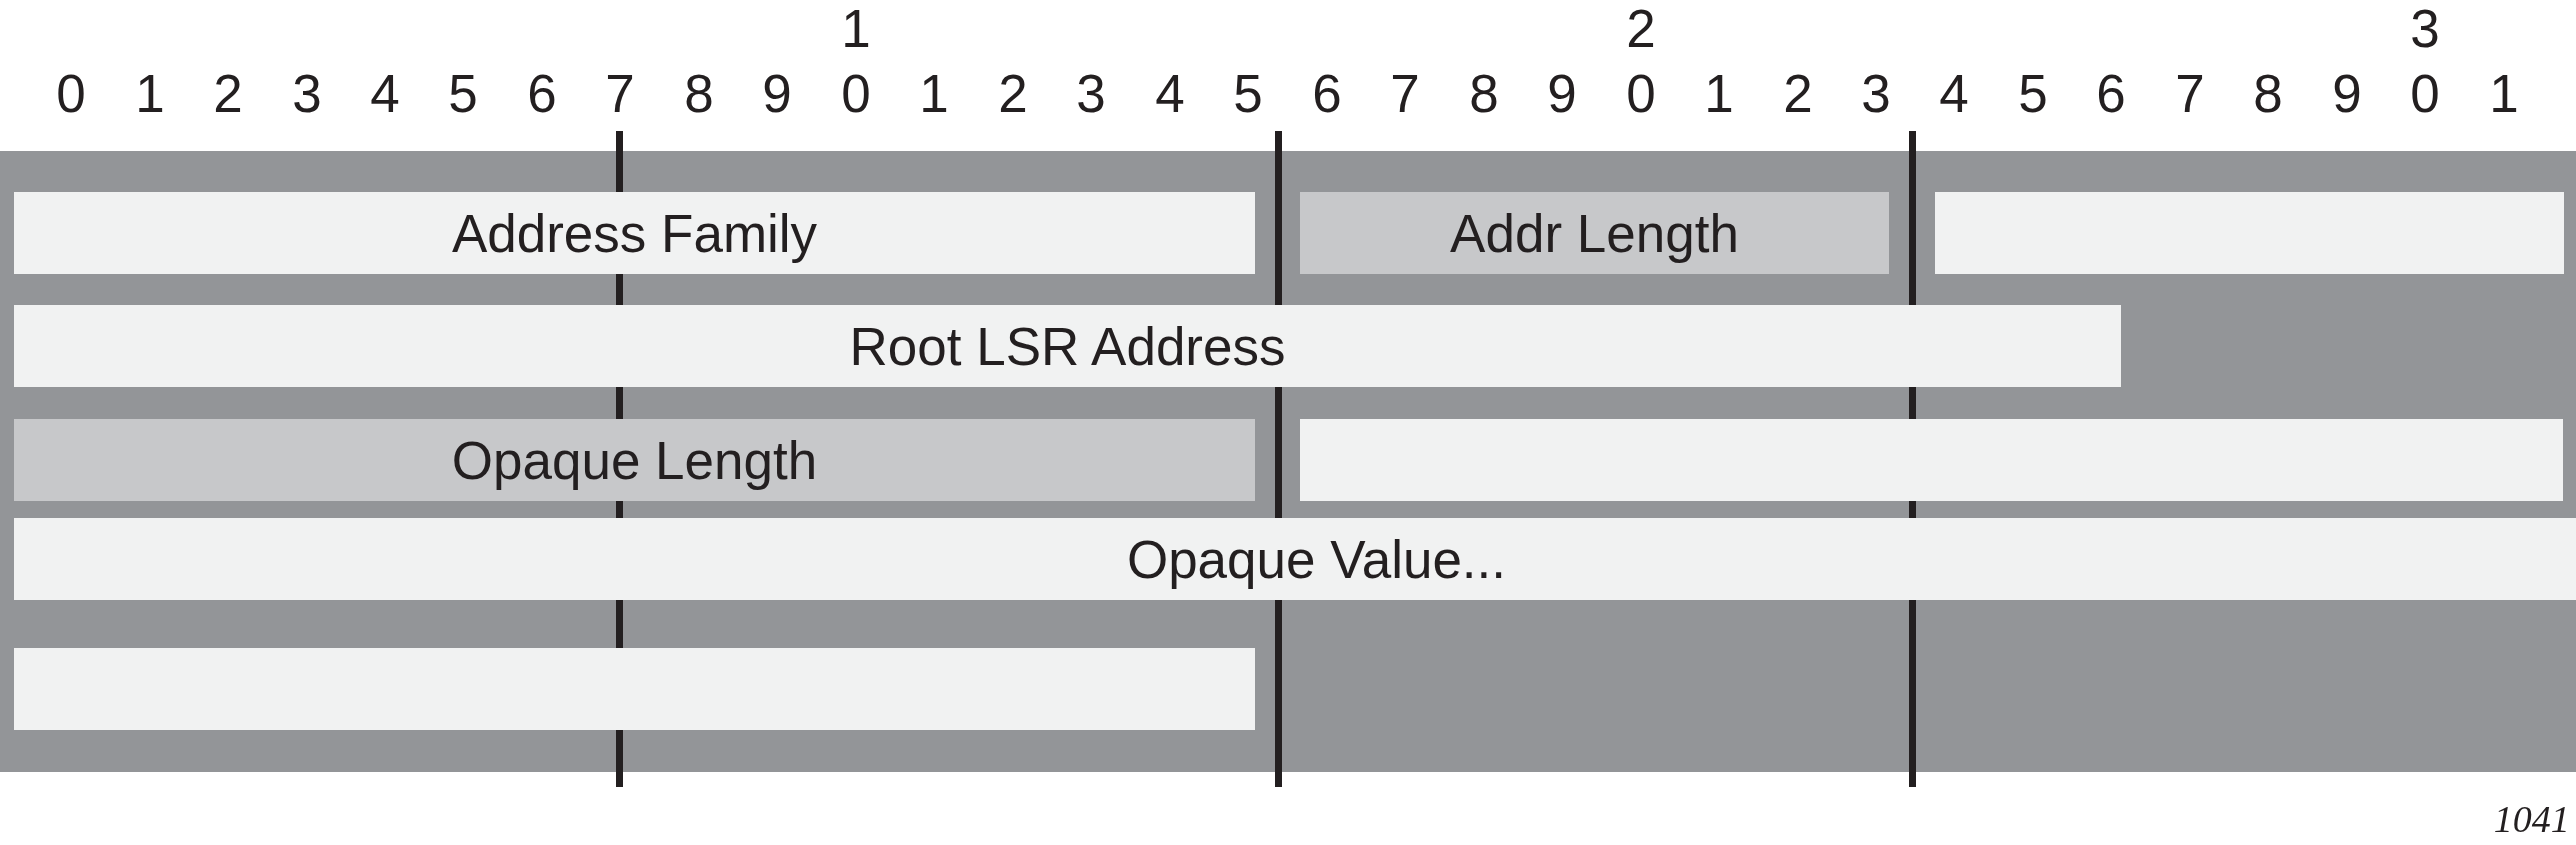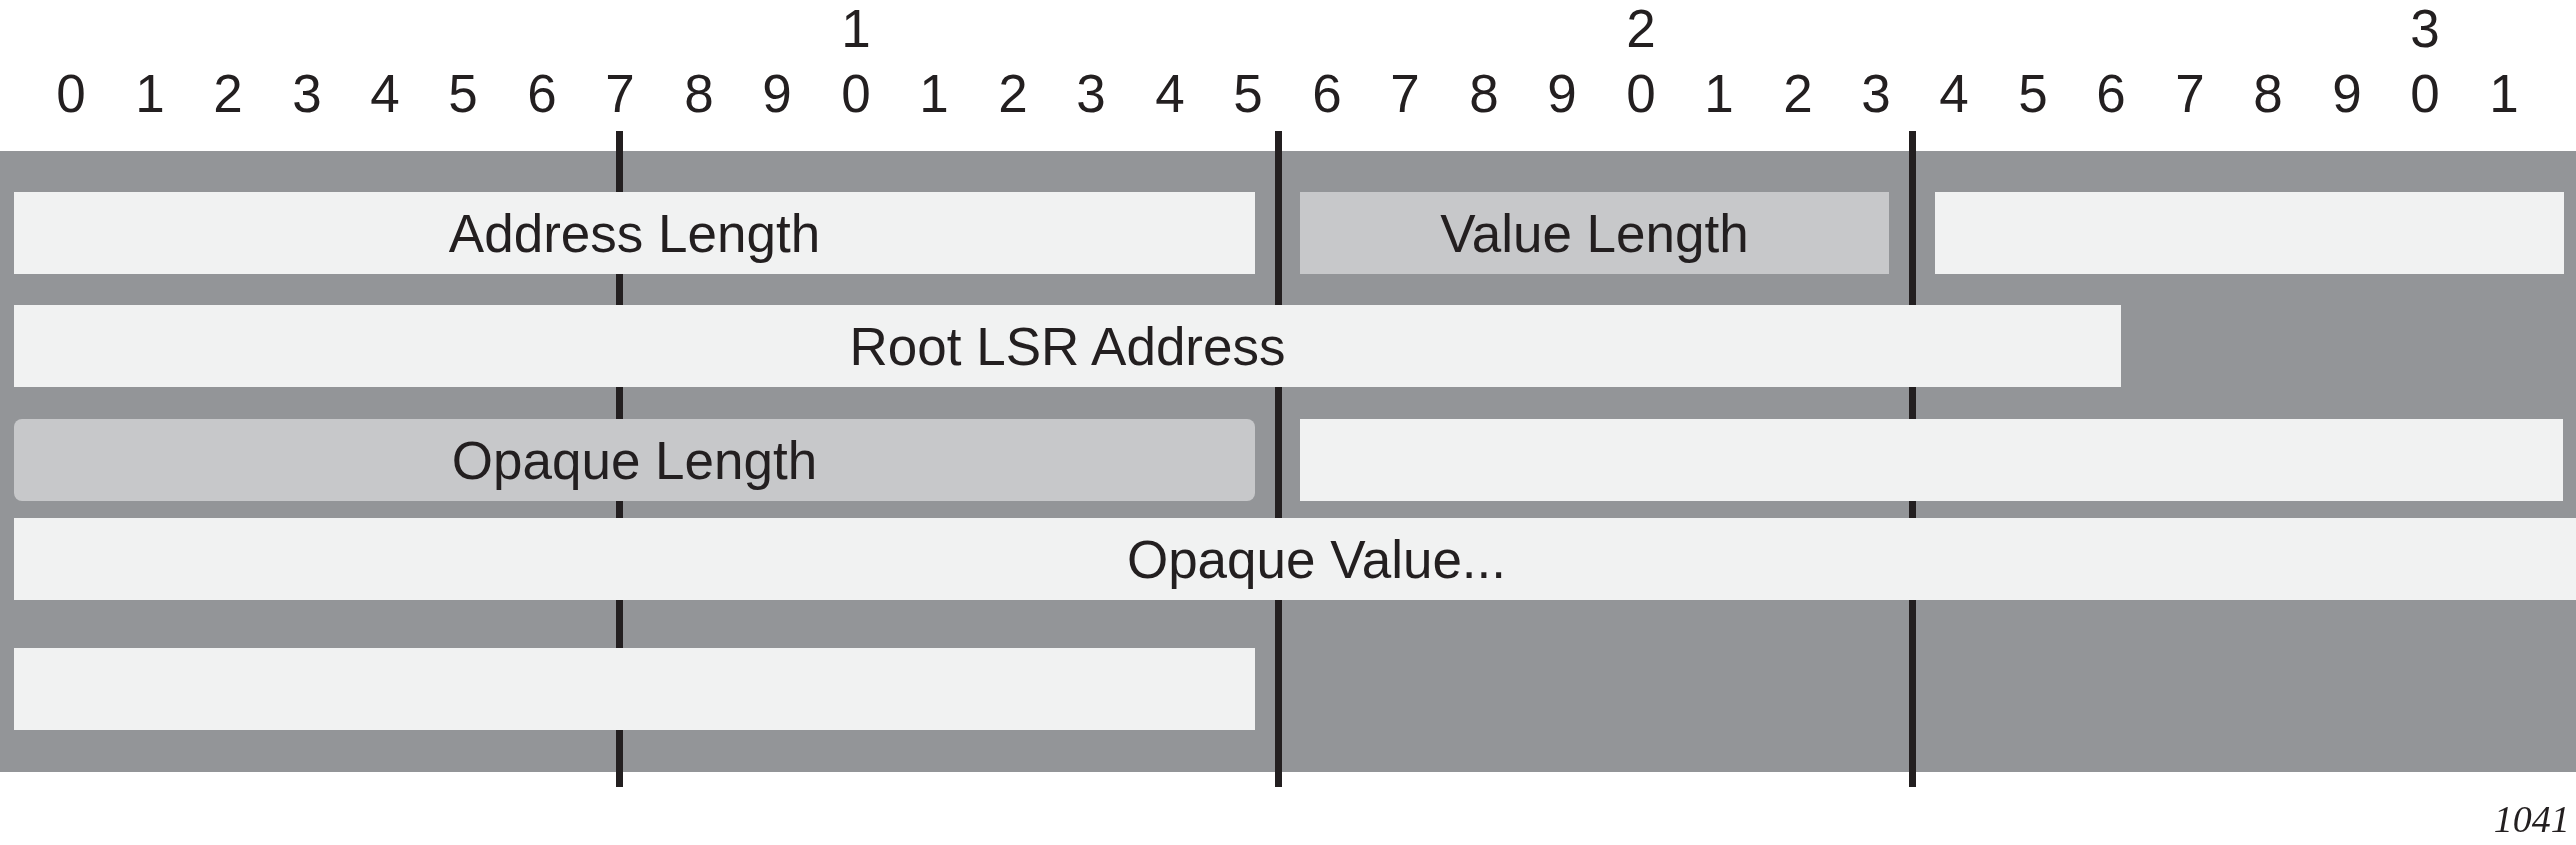--- a/index.html
+++ b/index.html
@@ -110,32 +110,32 @@
       <span class="bit-label" style="left: 2504px;">1</span>
     </div>
   <div class="band"></div>
   <div id="vlines">
       <div class="vline" style="left: 616px;"></div>
       <div class="vline" style="left: 1275px;"></div>
       <div class="vline" style="left: 1909px;"></div>
     </div>
   <div id="rows">
       <div class="field light" style="left: 14px; width: 1241px; top: 192px;">
-        <span class="field-label">Address Length</span>
+        <span class="field-label">Address Family</span>
       </div>
       <div class="field shaded" style="left: 1300px; width: 589px; top: 192px;">
-        <span class="field-label">Value Length</span>
+        <span class="field-label">Addr Length</span>
       </div>
       <div class="field light" style="left: 1935px; width: 629px; top: 192px;">
         <span class="field-label"></span>
       </div>
       <div class="field light" style="left: 14px; width: 2107px; top: 305px;">
         <span class="field-label">Root LSR Address</span>
       </div>
-      <div class="field shaded" style="left: 14px; width: 1241px; top: 419px; border-radius: 8px;">
+      <div class="field shaded" style="left: 14px; width: 1241px; top: 419px;">
         <span class="field-label">Opaque Length</span>
       </div>
       <div class="field light" style="left: 1300px; width: 1263px; top: 419px;">
         <span class="field-label"></span>
       </div>
       <div class="field light" style="left: 14px; width: 2549px; top: 518px; padding-left: 28px;">
         <span class="field-label">Opaque Value...</span>
       </div>
       <div class="field light" style="left: 14px; width: 1241px; top: 648px;">
         <span class="field-label"></span>

